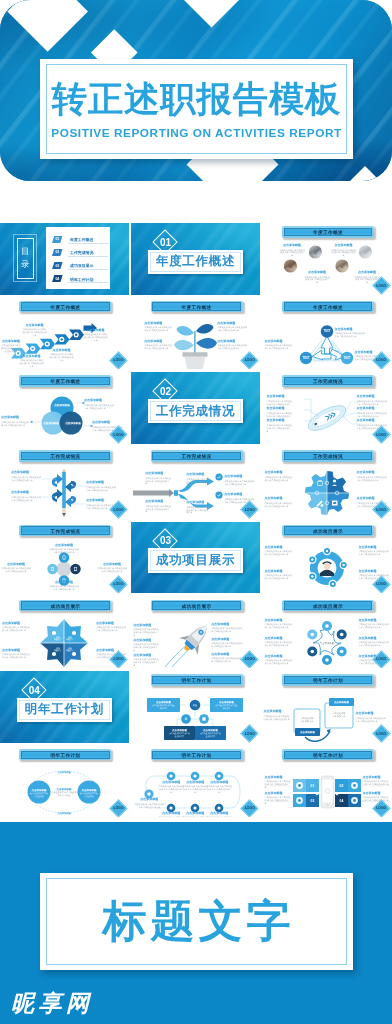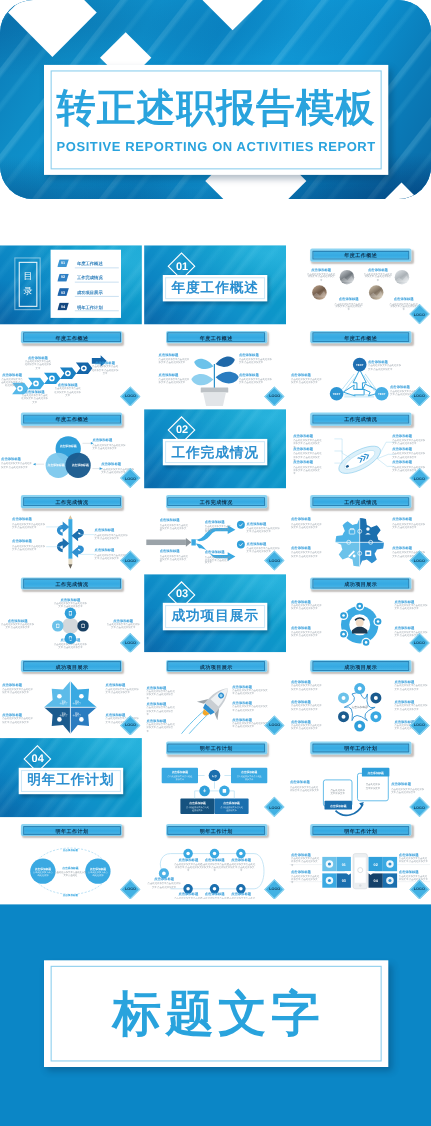--- a/index.html
+++ b/index.html
@@ -1127,13 +1127,14 @@
     <div class="bggrad2"></div>
     <div class="bgstripes2"></div>
     <div class="bgglow2"></div>
   </div>
 
   <div class="thanks">
     <div class="inner"></div>
     <span>标题文字</span>
   </div>
 
+  <div class="fl">昵享网</div>
 </div>
 
 </body></html>

